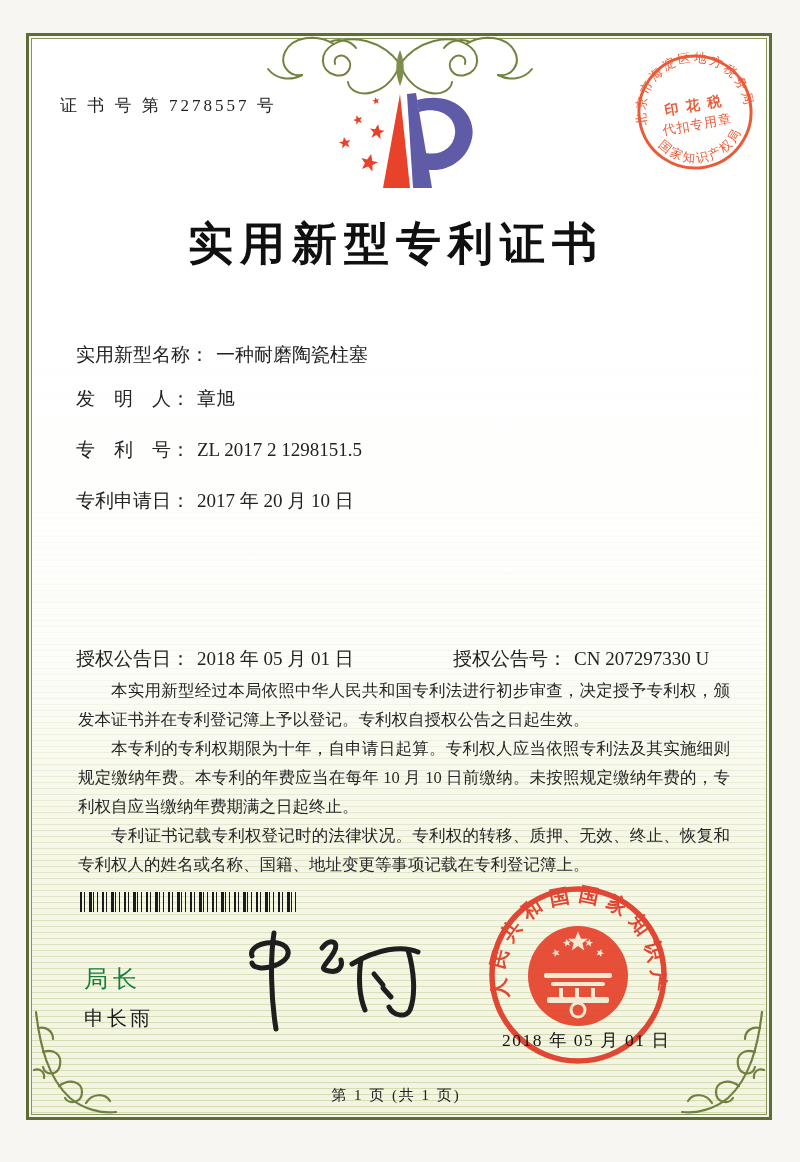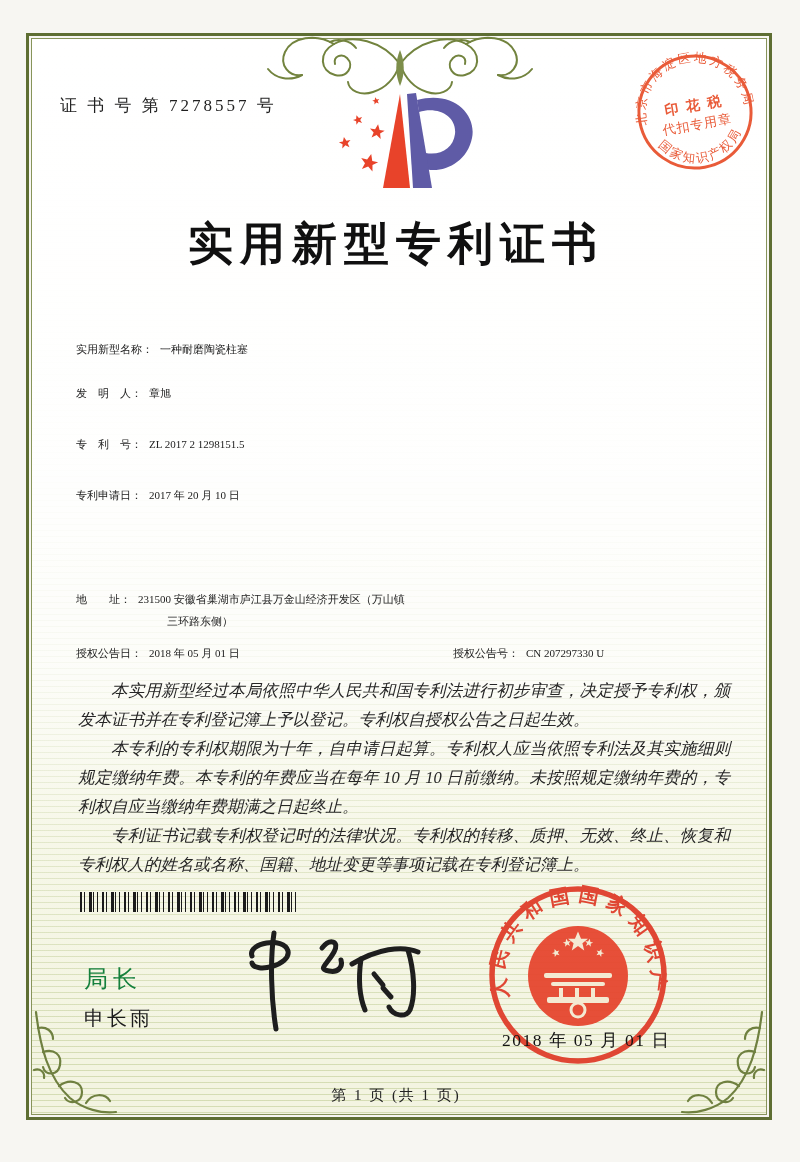--- a/index.html
+++ b/index.html
@@ -11,27 +11,27 @@
   
   .interior{position:absolute;left:31px;top:38px;width:736px;height:1077px;background:#f3f4e1;z-index:0;}
   .interior .lines{position:absolute;inset:0;background:repeating-linear-gradient(180deg,rgba(163,182,106,.38) 0 1px,rgba(255,255,255,0) 1px 6px);}
   .interior .fade{position:absolute;inset:0;background:linear-gradient(180deg,#ffffff 0%,rgba(255,255,255,.96) 40%,rgba(255,255,255,.8) 58%,rgba(253,253,246,.35) 74%,rgba(250,250,240,0) 95%);}
   .content{position:absolute;inset:0;z-index:3;}
   .abs{position:absolute;}
 
   .cert-no{left:60px;top:94px;font-size:17px;letter-spacing:3px;color:#1f1f1f;}
   .title{left:26px;top:214px;width:740px;text-align:center;font-size:45px;font-weight:bold;letter-spacing:7px;color:#101010;}
 
-  .row{left:76px;width:656px;font-size:11px;color:#222;white-space:nowrap;}
+  .row{left:76px;width:656px;font-size:19px;color:#222;white-space:nowrap;}
   .row .val{margin-left:7px;}
   .addr2{margin-left:91px;line-height:28px;}
   .row-right{position:absolute;left:377px;top:0;}
 
   .bodytext{left:78px;top:676px;width:652px;font-size:16.5px;line-height:29px;text-align:justify;color:#262626;}
-  .bodytext p{margin:0;text-indent:2em;font-style:italic;}
+  .bodytext p{margin:0;text-indent:2em;}
 
   .barcode{left:80px;top:892px;width:220px;height:20px;background:
     repeating-linear-gradient(90deg,#1b1b1b 0 2px,rgba(0,0,0,0) 2px 4px,#1b1b1b 4px 5px,rgba(0,0,0,0) 5px 9px,#1b1b1b 9px 12px,rgba(0,0,0,0) 12px 13px,#1b1b1b 13px 14px,rgba(0,0,0,0) 14px 17px,#1b1b1b 17px 18px,rgba(0,0,0,0) 18px 22px);}
   .officer-title{left:84px;top:963px;font-size:24px;letter-spacing:5px;color:#15803d;}
   .officer-name{left:84px;top:1005px;font-size:20px;letter-spacing:3px;color:#1c1c1c;}
   .sig{left:222px;top:925px;}
   .sealwrap{left:483px;top:880px;opacity:.93;}
   .seal-date{left:502px;top:1028px;font-size:17.5px;letter-spacing:1.5px;color:#141414;z-index:5;}
   .footer{left:26px;top:1086px;width:740px;text-align:center;font-size:15px;letter-spacing:2px;color:#222;}
 
@@ -130,24 +130,20 @@
       <span>实用新型名称：</span><span class="val">一种耐磨陶瓷柱塞</span>
     </div>
     <div class="abs row" style="top:386px">
       <span>发　明　人：</span><span class="val">章旭</span>
     </div>
     <div class="abs row" style="top:437px">
       <span>专　利　号：</span><span class="val">ZL 2017 2 1298151.5</span>
     </div>
     <div class="abs row" style="top:488px">
       <span>专利申请日：</span><span class="val">2017 年 20 月 10 日</span>
-    </div>
-    <div class="abs row" style="top:592px;white-space:normal;">
-      <div><span>地　　址：</span><span class="val">231500 安徽省巢湖市庐江县万金山经济开发区（万山镇</span></div>
-      <div class="addr2">三环路东侧）</div>
     </div>
     <div class="abs row" style="top:646px">
       <span>授权公告日：</span><span class="val">2018 年 05 月 01 日</span>
       <span class="row-right">
         <span>授权公告号：</span><span class="val">CN 207297330 U</span>
       </span>
     </div>
 
     <div class="abs bodytext">
       <p>本实用新型经过本局依照中华人民共和国专利法进行初步审查，决定授予专利权，颁发本证书并在专利登记簿上予以登记。专利权自授权公告之日起生效。</p>

